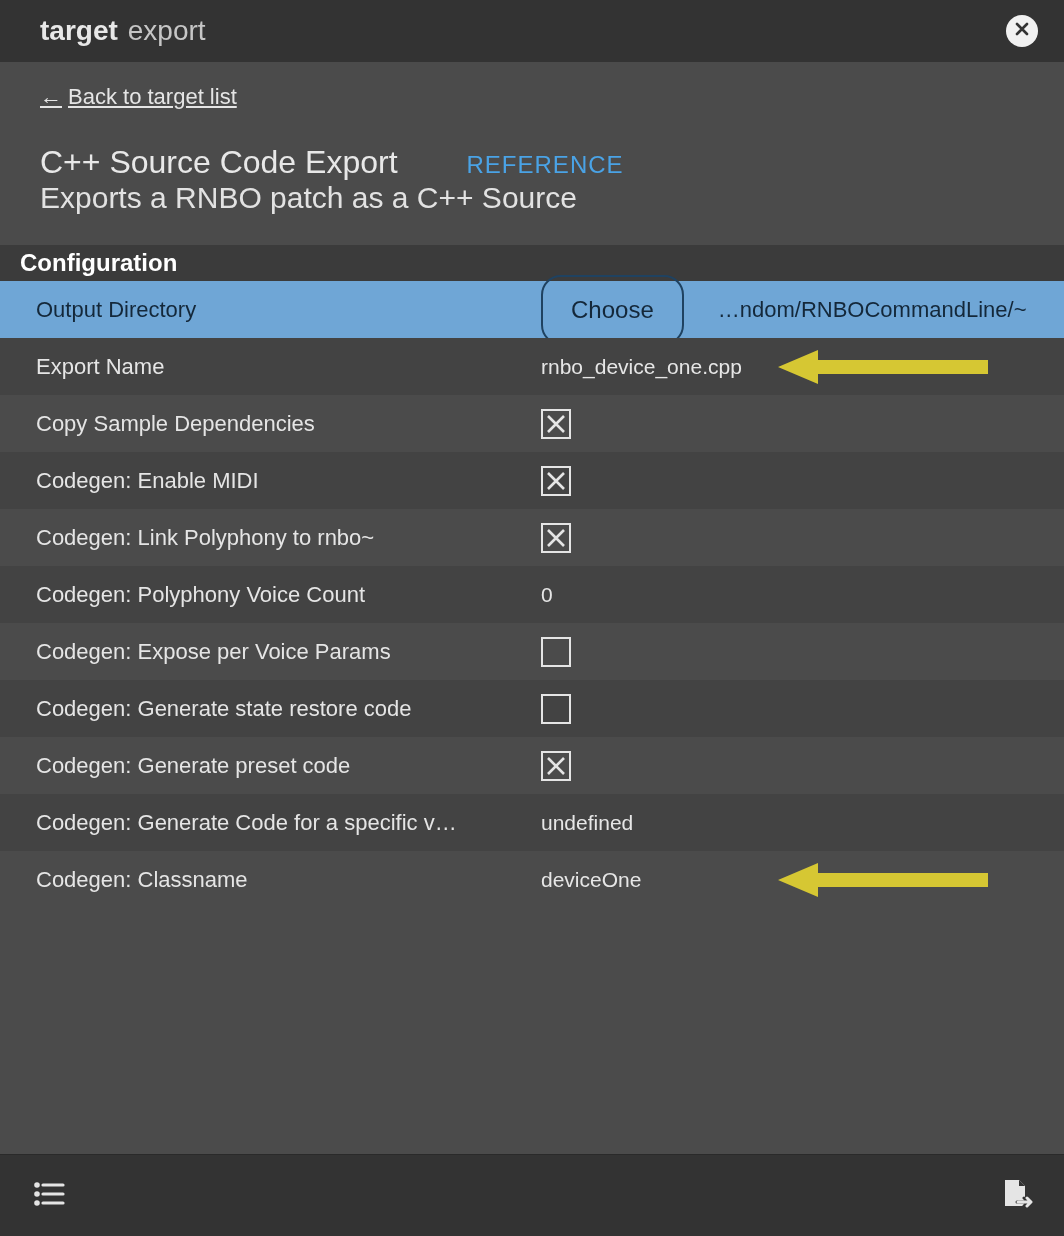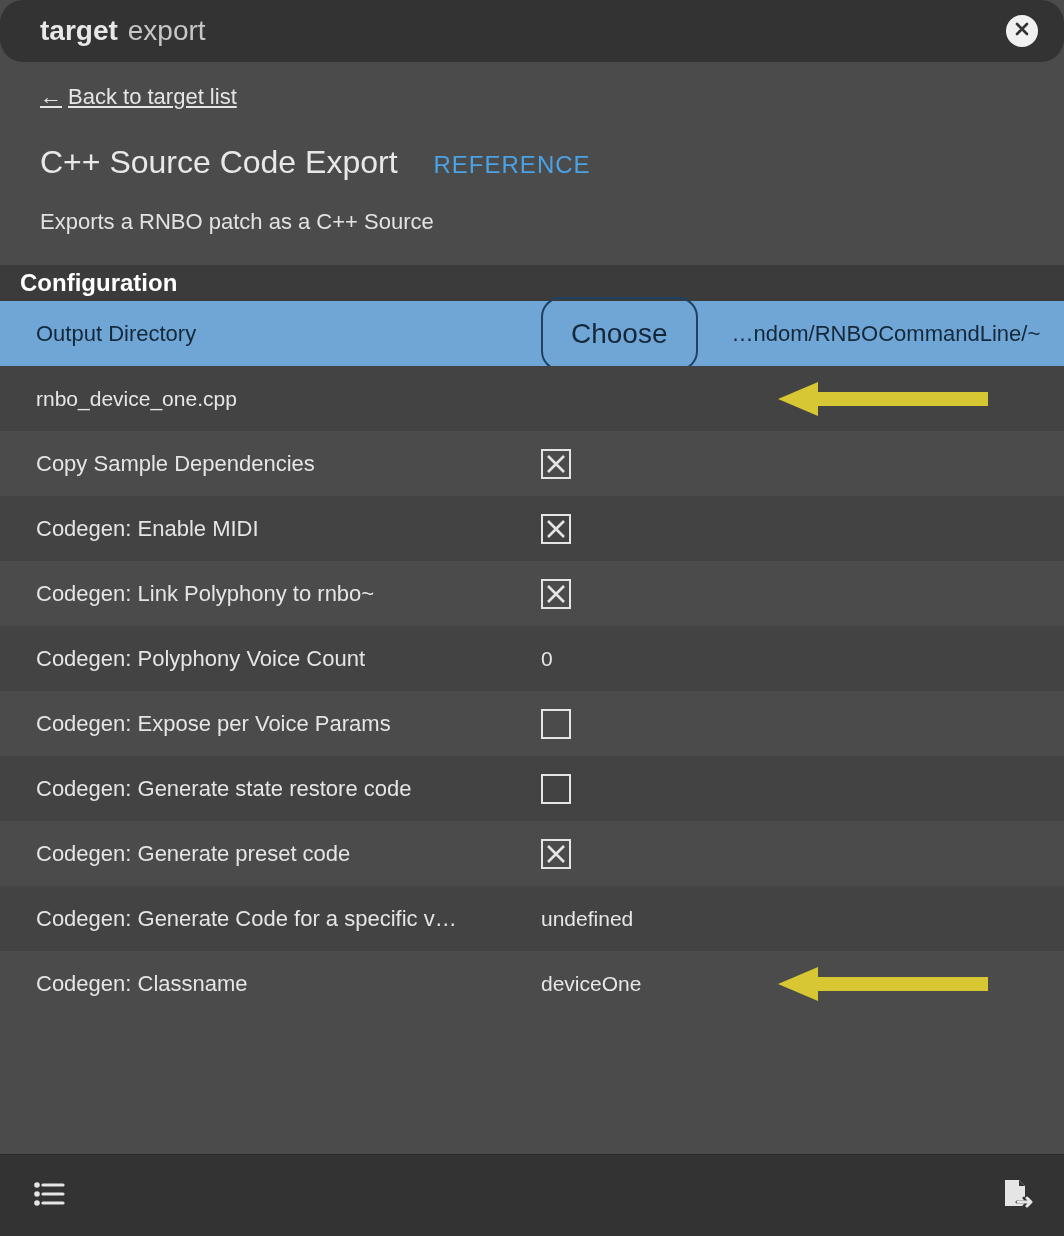--- a/index.html
+++ b/index.html
@@ -14,21 +14,20 @@
   }
 
   
   .titlebar {
     height: 62px;
     background: #333333;
     display: flex;
     align-items: center;
     padding: 0 40px 0 40px;
     position: relative;
-    border-radius: 23px;
   }
   .titlebar .title-strong {
     font-weight: 700;
     font-size: 28px;
     color: #e8e8e8;
   }
   .titlebar .title-light {
     font-weight: 300;
     font-size: 28px;
     color: #c6c6c6;
@@ -61,55 +60,54 @@
     gap: 6px;
     color: #e5e5e5;
     font-size: 22px;
     text-decoration: underline;
     cursor: pointer;
   }
   .back-link .arrow { text-decoration: none; display:inline-block; }
   .page-title-row {
     display: flex;
     align-items: baseline;
-    gap: 36px;
+    gap: 69px;
     margin-top: 34px;
   }
   .page-title {
     font-size: 32px;
     font-weight: 400;
     color: #e8e8e8;
   }
   .reference-link {
     color: #4aa3e6;
     font-size: 24px;
     letter-spacing: 1px;
     cursor: pointer;
   }
   .page-desc {
-    font-size: 22px;
+    font-size: 30px;
     color: #e2e2e2;
-    margin-top: 28px;
   }
 
   
   .section-heading {
     background: #3b3b3b;
     padding: 4px 20px;
     font-size: 24px;
     font-weight: 700;
     color: #fff;
   }
 
   
   .config-list { }
   .config-row {
     display: flex;
     align-items: center;
-    height: 65px;
+    height: 57px;
     padding: 0 36px;
     font-size: 22px;
     color: #e5e5e5;
     position: relative;
     border-left: none;
   }
   .config-row.alt0 { background: #4b4b4b; }
   .config-row.alt1 { background: #434343; }
   .config-row .label-col {
     flex: 0 0 505px;
@@ -133,21 +131,21 @@
   .config-row.selected .label-col,
   .config-row.selected .value-col,
   .config-row.selected .path-text { color: #14283a; }
 
   .choose-btn {
     border: 2px solid #1f4261;
     background: transparent;
     color: #14283a;
     border-radius: 20px;
     padding: 19px 28px;
-    font-size: 28px;
+    font-size: 24px;
     cursor: pointer;
   }
   .path-text {
     margin-left: 18px;
     color: #14283a;
     font-size: 22px;
     white-space: nowrap;
   }
 
   .info-icon {
@@ -247,20 +245,23 @@
       <span>Output Directory</span>
     </div>
     <div class="value-col">
       <button class="choose-btn">Choose</button>
       <span class="path-text">…ndom/RNBOCommandLine/~</span>
     </div>
   </div>
 
 
   <div class="config-row alt1">
+    <div class="label-col">
+      <span>Export Name</span>
+    </div>
     <div class="value-col">
       <span class="value-text">rnbo_device_one.cpp</span>
     </div>
     <div class="arrow-annot">
       <svg viewBox="0 0 210 34">
           <polygon points="0,17 40,0 40,10 210,10 210,24 40,24 40,34" fill="#d6c733"></polygon>
         </svg>
     </div>
   </div>
 

